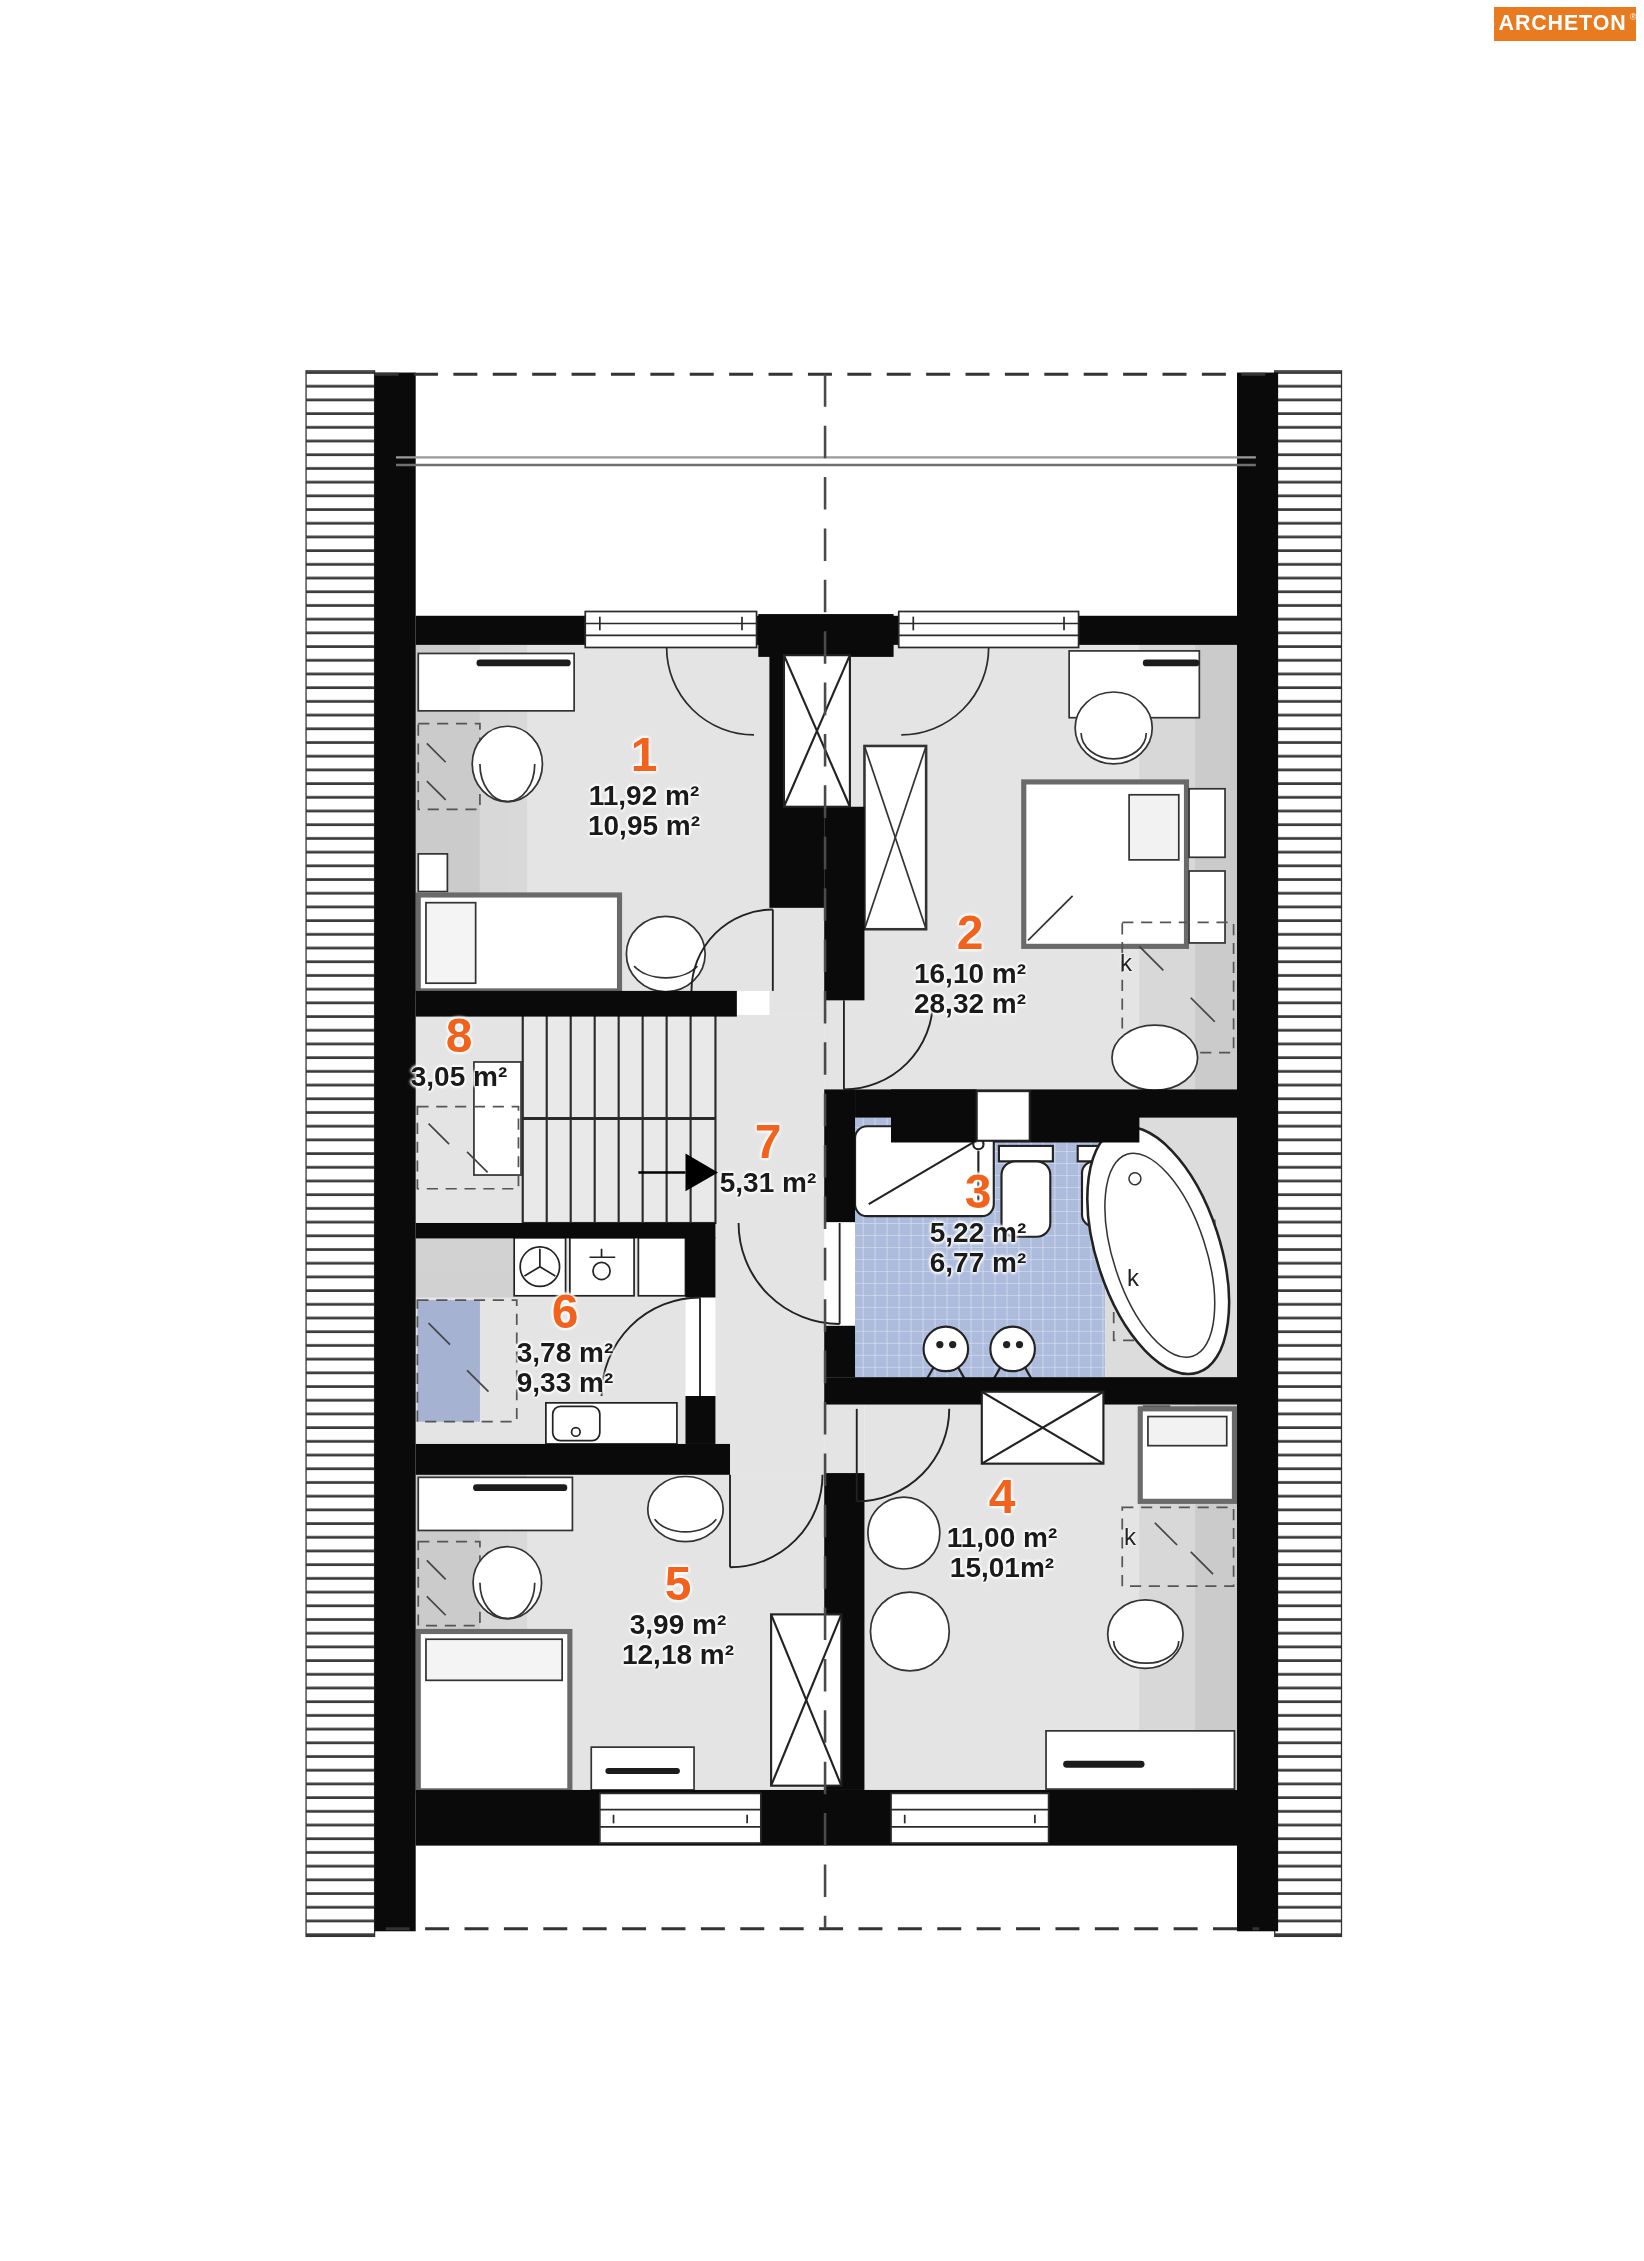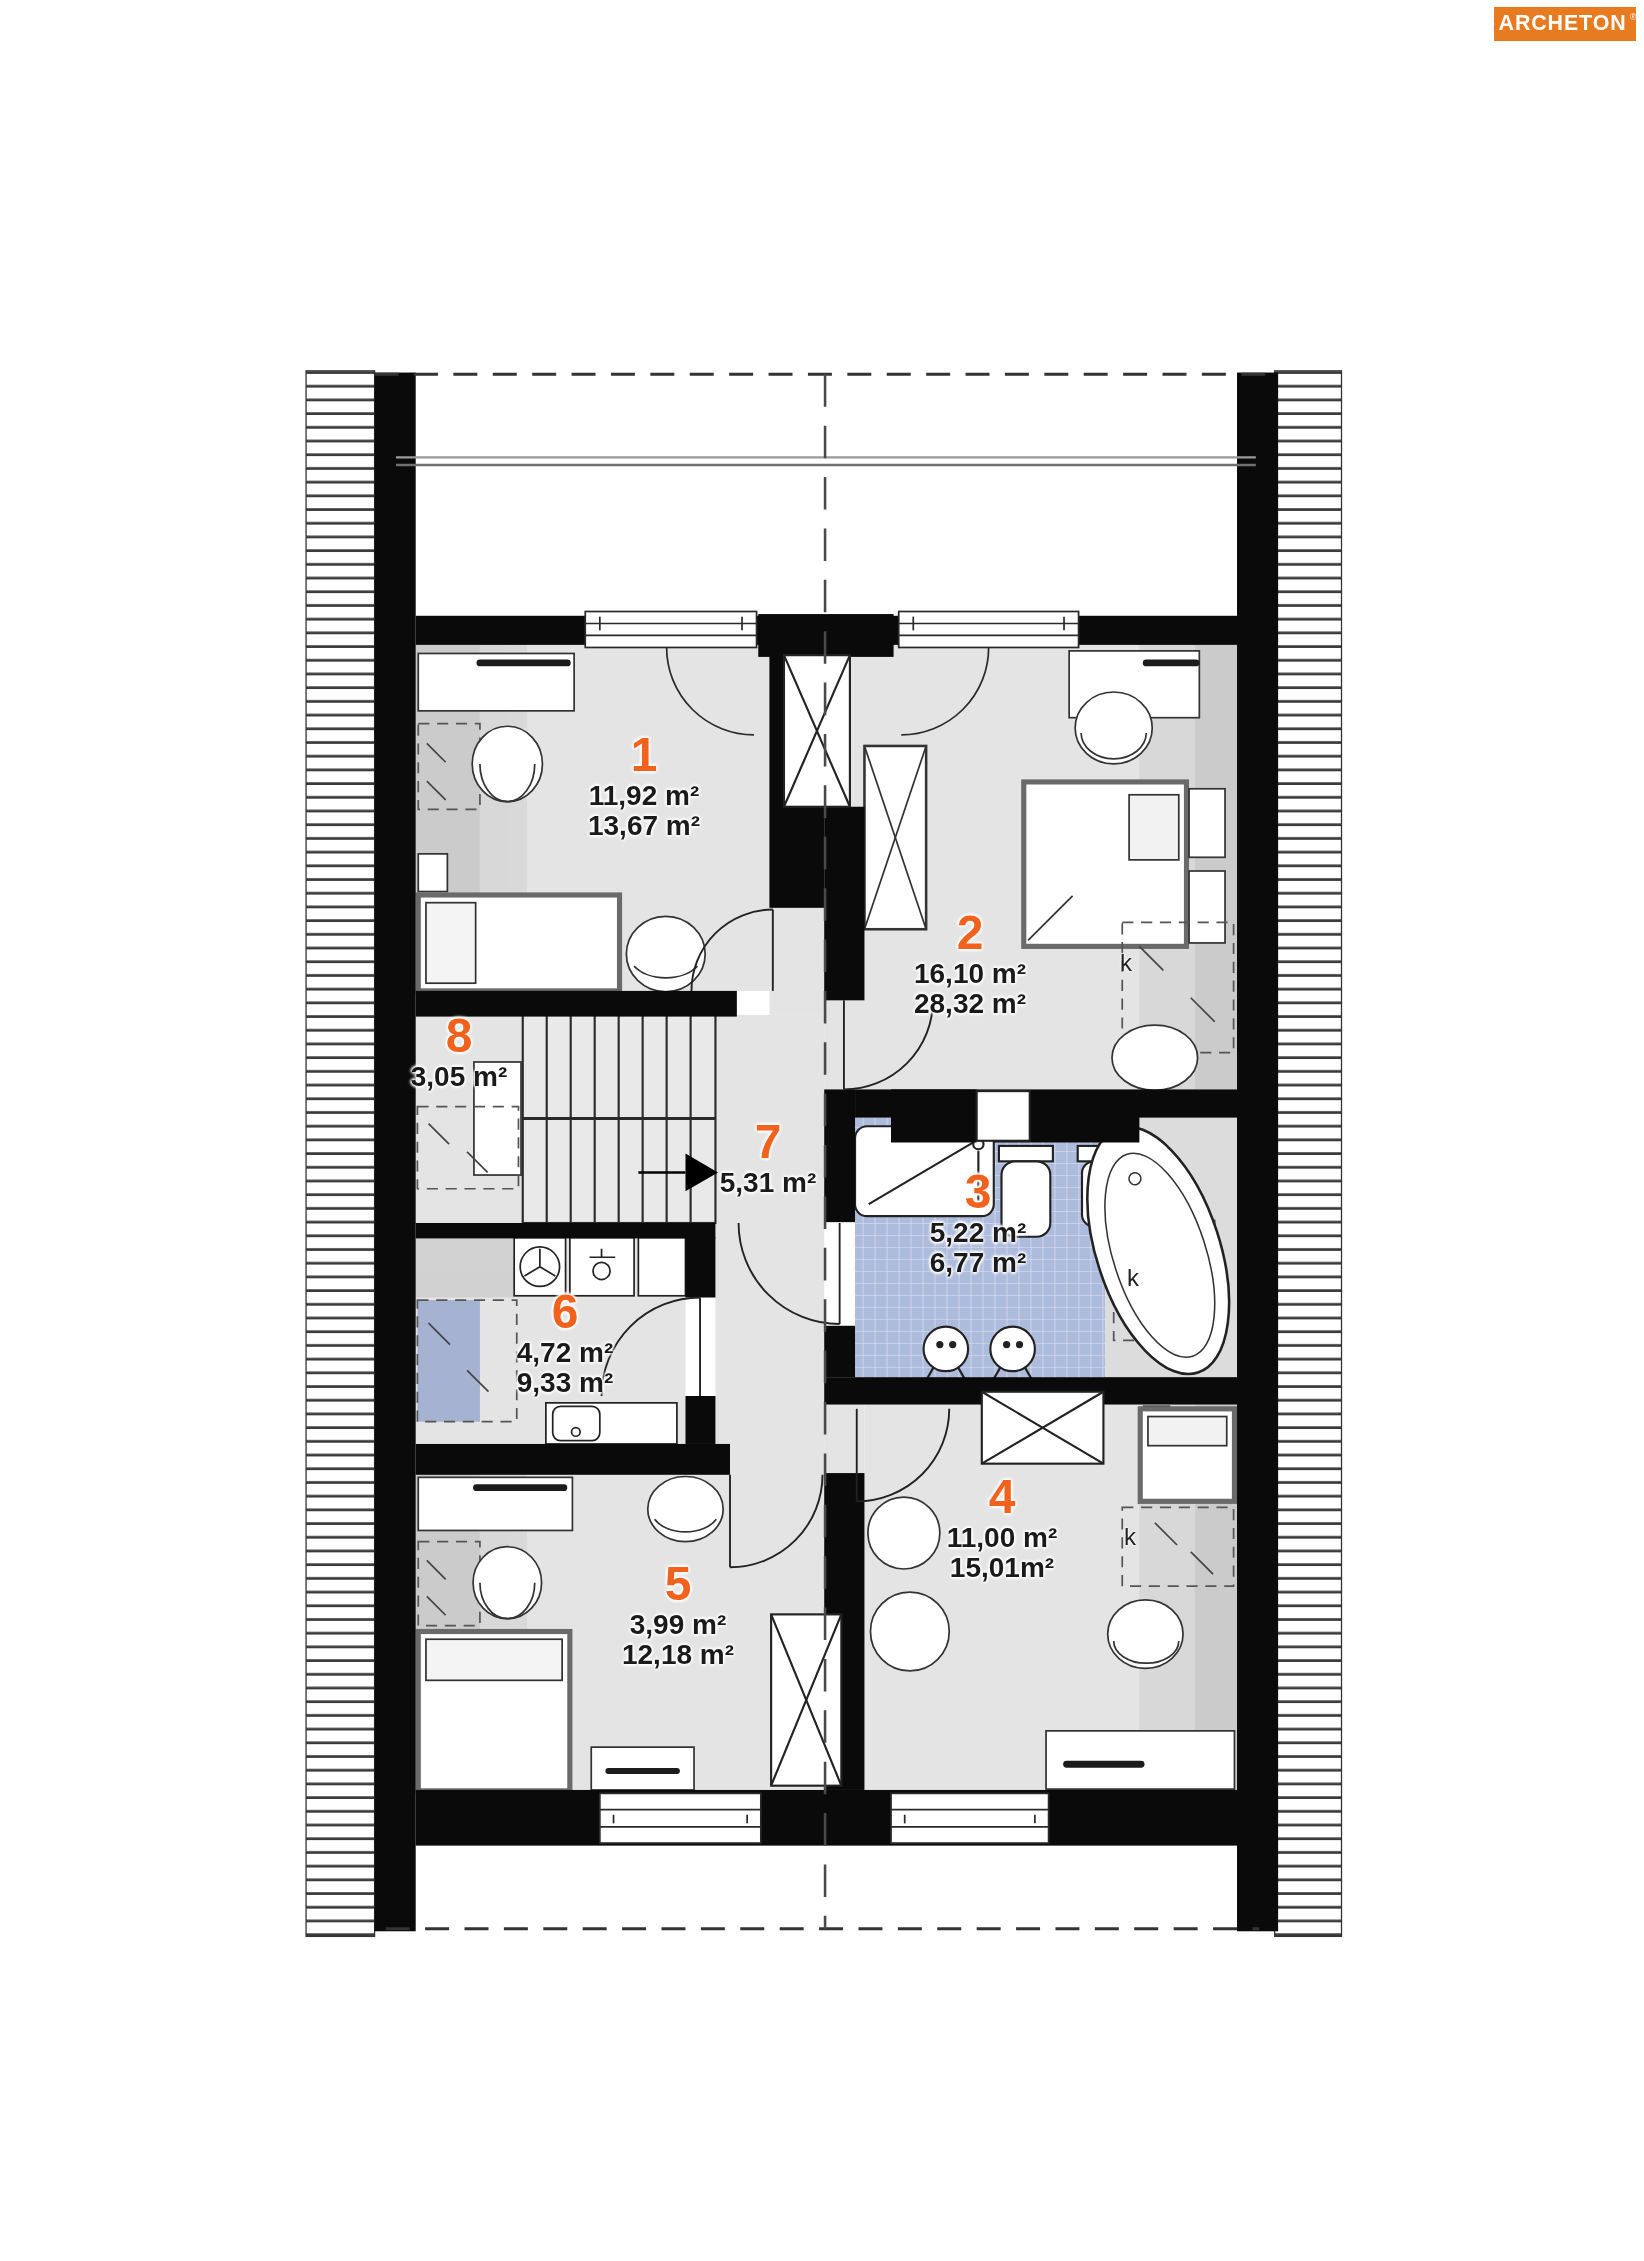--- a/index.html
+++ b/index.html
@@ -323,21 +323,21 @@
       <line x1="0" y1="13" x2="5" y2="13" stroke="#ffffff" stroke-width="2"></line>
       <line x1="1" y1="17" x2="6" y2="17" stroke="#ffffff" stroke-width="2"></line>
     </svg>
     <span class="logo-text">ARCHETON</span>
     <span class="logo-reg">®</span>
   </div>
 
   <div class="room-label" style="left:644px;top:730px;">
     <span class="room-num" style="color:#f2621d">1</span>
     <span class="room-area">11,92 m²</span>
-    <span class="room-area">13,67 m²</span>
+    <span class="room-area">10,95 m²</span>
   </div>
   <div class="room-label" style="left:970px;top:908px;">
     <span class="room-num" style="color:#f2621d">2</span>
     <span class="room-area">16,10 m²</span>
     <span class="room-area">28,32 m²</span>
   </div>
   <div class="room-label" style="left:978px;top:1167px;">
     <span class="room-num" style="color:#f2621d">3</span>
     <span class="room-area">5,22 m²</span>
     <span class="room-area">6,77 m²</span>
@@ -347,21 +347,21 @@
     <span class="room-area">11,00 m²</span>
     <span class="room-area">15,01m²</span>
   </div>
   <div class="room-label" style="left:678px;top:1559px;">
     <span class="room-num" style="color:#f2621d">5</span>
     <span class="room-area">3,99 m²</span>
     <span class="room-area">12,18 m²</span>
   </div>
   <div class="room-label" style="left:565px;top:1287px;">
     <span class="room-num" style="color:#f2621d">6</span>
-    <span class="room-area">4,72 m²</span>
+    <span class="room-area">3,78 m²</span>
     <span class="room-area">9,33 m²</span>
   </div>
   <div class="room-label" style="left:768px;top:1117px;">
     <span class="room-num" style="color:#f2621d">7</span>
     <span class="room-area">5,31 m²</span>
   </div>
   <div class="room-label" style="left:459px;top:1011px;">
     <span class="room-num" style="color:#f2621d">8</span>
     <span class="room-area">3,05 m²</span>
   </div>

